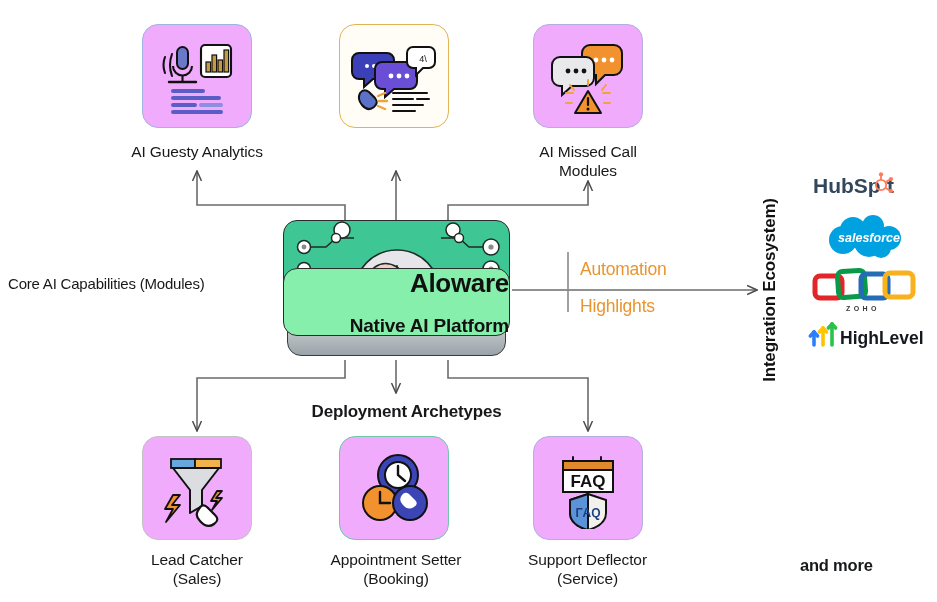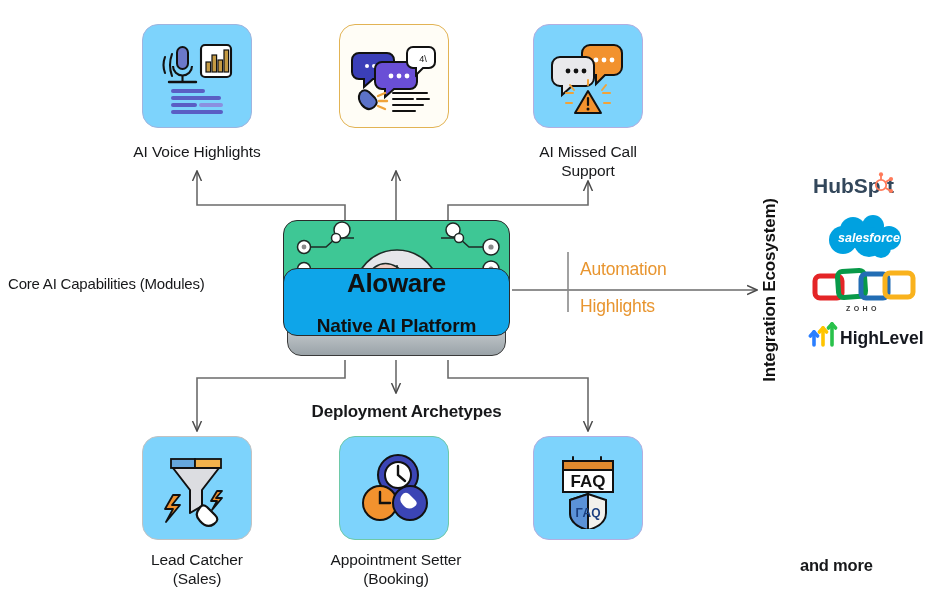--- a/index.html
+++ b/index.html
@@ -2,44 +2,44 @@
 <html><head>
 <meta charset="utf-8">
 <style>
   html,body{margin:0;padding:0;background:#ffffff;}
   body{width:937px;height:602px;position:relative;overflow:hidden;
        font-family:"Liberation Sans","DejaVu Sans",sans-serif;color:#1a1a1a;}
   .stage{position:absolute;left:0;top:0;width:937px;height:602px;}
 
   
   .card{position:absolute;width:110px;height:104px;border-radius:16px;
-        background:#7dd3fc;border:1.6px solid #b9b9c6;
+        background:#f0abfc;border:1.6px solid #b9b9c6;
         display:flex;align-items:center;justify-content:center;box-sizing:border-box;}
   .card.blue{border-color:#9fb4df;}
   .card.amber{border-color:#e2b354;background:#fffdf6;}
   .card.violet{border-color:#b3aee0;}
   .card.grayb{border-color:#c2c2c2;}
   .card.teal{border-color:#6ec9a8;}
   .card svg{display:block;}
 
   .cardlabel{position:absolute;text-align:center;font-size:15.5px;line-height:19px;
              color:#17181a;letter-spacing:-0.1px;}
 
   
   #platform{position:absolute;left:283px;top:220px;width:227px;height:140px;}
   .plat-green{position:absolute;left:0;top:0;width:227px;height:78px;
               background:#3ec795;border:1.6px solid #2b2b2b;border-radius:14px;
               box-sizing:border-box;overflow:hidden;}
   .plat-base{position:absolute;left:4px;top:108px;width:219px;height:28px;
              background:linear-gradient(#c4cacd,#9aa3a8);
              border:1.5px solid #3a3a3a;border-radius:0 0 14px 14px;box-sizing:border-box;}
   .plat-card{position:absolute;left:0px;top:48px;width:227px;height:68px;
-             background:#0ea5e9;border:1.6px solid #2b2b2b;border-radius:14px;
+             background:#86efac;border:1.6px solid #2b2b2b;border-radius:14px;
              box-sizing:border-box;display:flex;flex-direction:column;
-             align-items:center;justify-content:center;z-index:3;}
+             align-items:flex-end;justify-content:center;z-index:3;}
   .plat-title{font-size:26px;font-weight:700;letter-spacing:-0.3px;color:#111;}
   .plat-sub{font-size:19px;font-weight:700;color:#111;margin-top:16px;letter-spacing:-0.2px;}
 
   
   #core-label{position:absolute;left:8px;top:275px;width:266px;text-align:left;
               font-size:15px;color:#17181a;letter-spacing:-0.2px;}
   #deploy-label{position:absolute;left:274px;top:402px;width:265px;text-align:center;
                 font-size:17px;font-weight:600;color:#17181a;letter-spacing:-0.2px;}
   .autom{position:absolute;color:#e8952f;font-size:17.5px;letter-spacing:-0.2px;}
   #autom1{left:580px;top:259px;}
@@ -105,21 +105,21 @@
           <path d="M18,56 h30"></path>
             <path d="M18,63 h46"></path>
             <path d="M18,70 h22"></path>
           <path d="M46,70 h20" stroke="#8b8fe0"></path>
             <path d="M18,77 h48"></path>
         </g>
       </svg>
     </span>
   </div>
   <div class="cardlabel" style="left:112px;top:142px;width:170px;">
-    <span>AI Voice Highlights</span>
+    <span>AI Guesty Analytics</span>
   </div>
 
   <div class="card amber" style="left:339px;top:24px;">
     <span>
       <svg width="86" height="82" viewBox="0 0 86 82">
         <path d="M8,18 h28 a7,7 0 0 1 7,7 v12 a7,7 0 0 1 -7,7 h-14 l-9,8 v-8 h-5 a7,7 0 0 1 -7,-7 v-12 a7,7 0 0 1 7,-7z" fill="#3b3fb8" stroke="#111" stroke-width="2"></path>
         <g fill="#fff">
             <circle cx="16" cy="31" r="2"></circle>
             <circle cx="23" cy="31" r="2"></circle>
             <circle cx="30" cy="31" r="2"></circle>
@@ -174,21 +174,21 @@
           <path d="M64,58 h-7"></path>
             <path d="M60,50 l-4,5"></path>
             <path d="M64,68 h-6"></path>
           <path d="M42,50 v-5"></path>
         </g>
       </svg>
     </span>
   </div>
   <div class="cardlabel" style="left:503px;top:142px;width:170px;">
     <span>AI Missed Call</span><br>
-    <span>Support</span>
+    <span>Modules</span>
   </div>
 
   <div id="platform">
     <div class="plat-green">
       <svg width="227" height="78" viewBox="0 0 227 78">
         <g stroke="#1e2b26" stroke-width="1.5" fill="none">
           <path d="M20,26 h22 l10,-9 h18"></path>
             <path d="M20,48 h16 l9,8 h14"></path>
           <path d="M58,17 v-8"></path>
             <path d="M45,56 l-8,9"></path>
@@ -285,20 +285,24 @@
         <path d="M55,10 v6" stroke="#111" stroke-width="2" stroke-linecap="round"></path>
         <rect x="17" y="14" width="50" height="9" fill="#e08a2e" stroke="#111" stroke-width="2"></rect>
         <rect x="17" y="23" width="50" height="22" fill="#fff" stroke="#111" stroke-width="2"></rect>
         <text x="42" y="40" font-size="17" font-weight="600" text-anchor="middle" fill="#111" font-family="Liberation Sans, sans-serif">FAQ</text>
         <path d="M42,47 l18,6 v13 q0,12 -18,17 q-18,-5 -18,-17 v-13z" fill="#f2f1ec" stroke="#111" stroke-width="2"></path>
         <path d="M42,47 l-18,6 v13 q0,12 18,17z" fill="#5b92d8" stroke="#111" stroke-width="2"></path>
         <text x="42" y="70" font-size="12" font-weight="700" text-anchor="middle" fill="#1b3f80" font-family="Liberation Sans, sans-serif">ΓAQ</text>
       </svg>
     </span>
   </div>
+  <div class="cardlabel" style="left:500px;top:550px;width:175px;">
+    <span>Support Deflector</span><br>
+    <span>(Service)</span>
+  </div>
 
   <div id="integ-title">Integration Ecosystem)</div>
 
   <div id="integ-wrap">
 
     <div class="logo" style="top:44px;height:48px;">
       <svg width="100" height="48" viewBox="0 0 100 48">
         <g fill="#00a1e0">
           <circle cx="34" cy="18" r="13"></circle>
             <circle cx="54" cy="14" r="11"></circle>

